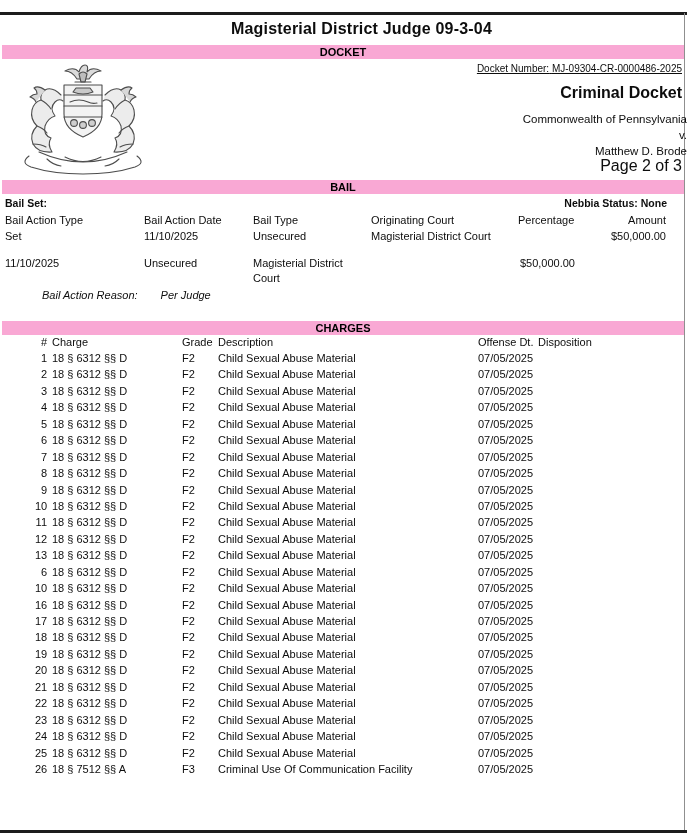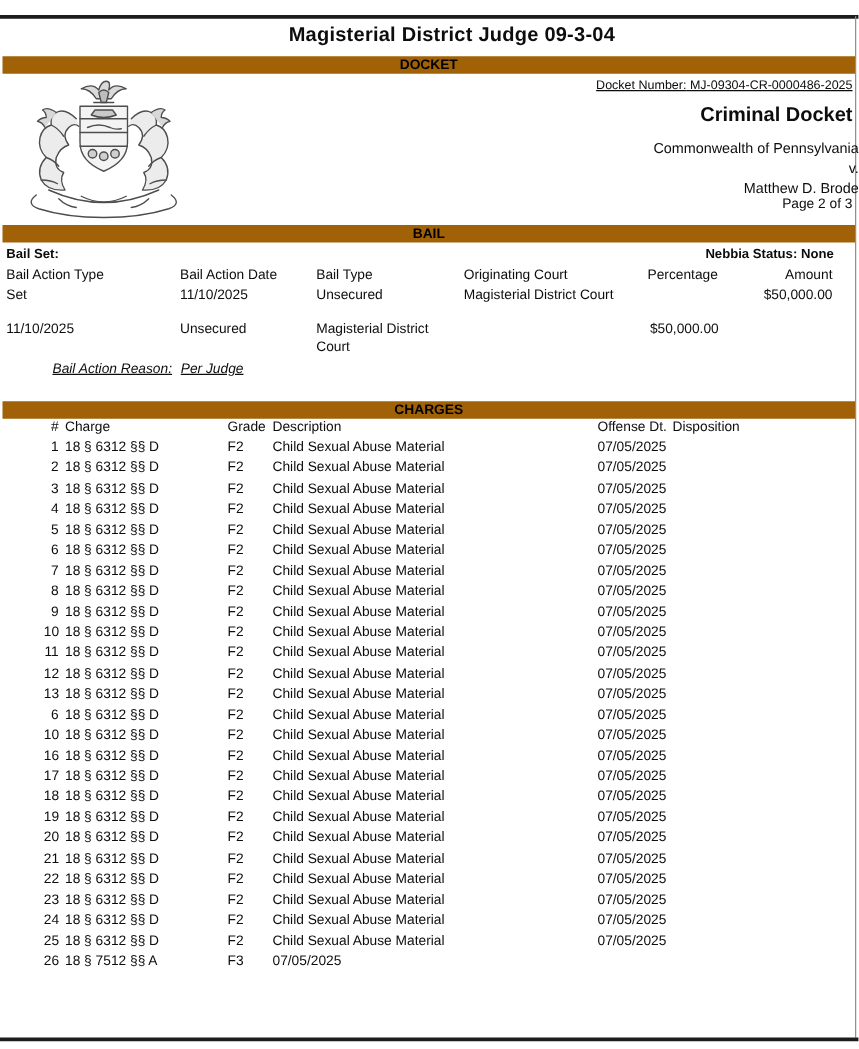--- a/index.html
+++ b/index.html
@@ -7,47 +7,47 @@
     position:relative;width:687px;height:839px;background:#ffffff;
     font-family:"Liberation Sans",sans-serif;color:#0d0d0d;overflow:hidden;
   }
   .rule-top{position:absolute;left:0;top:12px;width:100%;height:3px;background:#1c1c1c;}
   .rule-bottom{position:absolute;left:0;top:830px;width:100%;height:3px;background:#1c1c1c;}
   .page-edge-right{position:absolute;top:13px;right:2px;width:1px;height:817px;background:#8f8f8f;}
 
   .doc-title{position:absolute;top:20px;left:0;width:100%;text-align:center;
     font-size:16px;font-weight:bold;letter-spacing:.2px;margin-left:18px;}
 
-  .section-bar{position:absolute;left:2px;right:3px;height:14px;background:#a16207;
+  .section-bar{position:absolute;left:2px;right:3px;height:14px;background:#f9a8d4;
     text-align:center;font-weight:bold;font-size:11px;line-height:14px;color:#000;}
   #bar-docket{top:45px}
   #bar-bail{top:180px}
   #bar-charges{top:321px}
 
   .coat{position:absolute;left:7px;top:64px;width:152px;height:112px;}
 
   .docket-number{position:absolute;top:63px;right:5px;font-size:10px;white-space:nowrap;text-decoration:underline;}
   .criminal-docket{position:absolute;top:84px;right:5px;font-size:16px;font-weight:bold;}
   .caption{position:absolute;top:111px;left:0;width:100%;text-align:right;
     font-size:11.5px;line-height:16px;}
-  .page-indicator{position:absolute;top:157px;right:5px;font-size:11px;}
+  .page-indicator{position:absolute;top:157px;right:5px;font-size:16px;}
 
   .bail-meta{position:absolute;top:197px;left:5px;right:20px;display:flex;
     justify-content:space-between;font-size:10.5px;font-weight:bold;text-align:right;}
 
   .bail-grid{display:grid;grid-template-columns:139px 109px 118px 147px 57px auto;
     padding-left:5px;padding-right:21px;font-size:11px;}
   .bail-header{position:absolute;top:214px;left:0;right:0;line-height:13px;}
   #bail-rows{position:absolute;top:229px;left:0;right:0;}
   .bail-row{margin-bottom:12px;line-height:15px;}
   .col-amount{text-align:right;}
   .u{}
 
   .bail-reason{position:absolute;top:289px;left:42px;font-size:11px;font-style:italic;
-    display:flex;gap:7px;text-decoration:underline;}
+    display:flex;gap:23px;}
 
   .charge-grid{display:grid;grid-template-columns:17px 130px 36px 260px 60px auto;
     padding-left:35px;padding-right:10px;font-size:11px;}
   .charges-header{position:absolute;top:336px;left:0;right:0;line-height:13px;}
   #charge-rows{position:absolute;top:350px;left:0;right:0;}
   .charge-row{line-height:16.45px;height:16.45px;}
   .col-num{text-align:right;padding-right:5px;}
 </style>
 </head>
 <body>
@@ -384,18 +384,19 @@
       <span>F2</span>
       <span>Child Sexual Abuse Material</span>
       <span>07/05/2025</span>
       <span></span>
     </div>
 
     <div class="charge-grid charge-row">
       <span class="col-num">26</span>
       <span>18 § 7512 §§ A</span>
       <span>F3</span>
+      <span>Criminal Use Of Communication Facility</span>
       <span>07/05/2025</span>
       <span></span>
     </div>
   </div>
 
 </div>
 
 </body></html>

